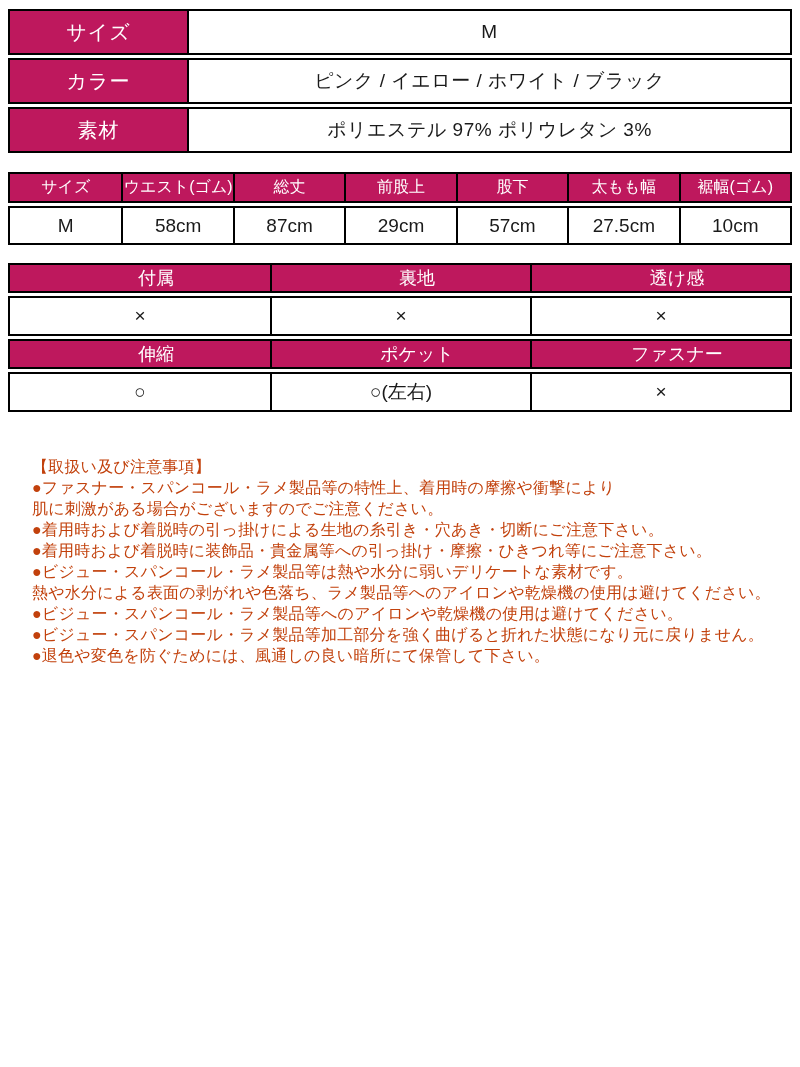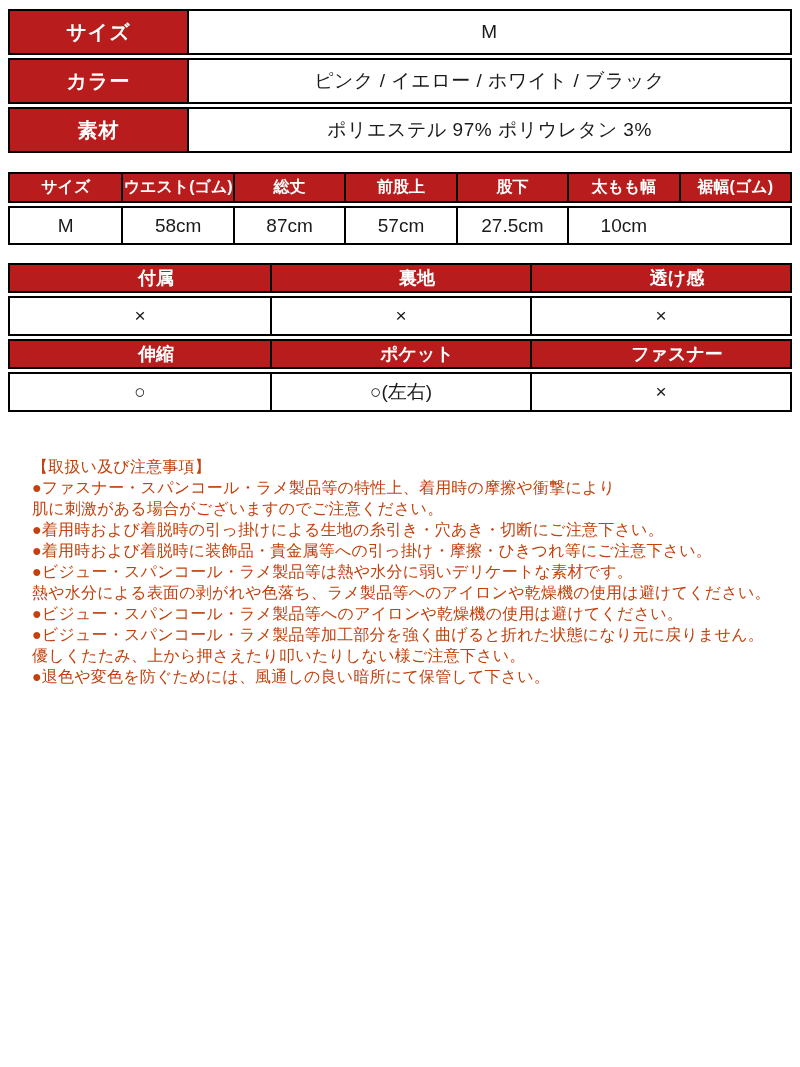--- a/index.html
+++ b/index.html
@@ -31,23 +31,23 @@
     align-items: center;
     justify-content: center;
     box-sizing: border-box;
     white-space: nowrap;
     overflow: hidden;
   }
   .cell + .cell {
     border-left: 2px solid #000000;
   }
   .hdr {
-    background: #b91c1c;
+    background: #be185d;
     color: #ffffff;
-    font-weight: 700;
+    font-weight: 400;
   }
   
   .t1 .strip {
     grid-template-columns: 177px 1fr;
     height: 46px;
   }
   .t1 .hdr { font-size: 20px; letter-spacing: 1px; }
   .t1 .val { font-size: 19px; letter-spacing: 0.5px; }
   
   .t2 { margin-top: 19px; }
@@ -100,20 +100,21 @@
       <div class="cell hdr">総丈</div>
       <div class="cell hdr">前股上</div>
       <div class="cell hdr">股下</div>
       <div class="cell hdr">太もも幅</div>
       <div class="cell hdr">裾幅(ゴム)</div>
     </div>
     <div class="strip vrow">
       <div class="cell val">M</div>
       <div class="cell val">58cm</div>
       <div class="cell val">87cm</div>
+      <div class="cell val">29cm</div>
       <div class="cell val">57cm</div>
       <div class="cell val">27.5cm</div>
       <div class="cell val">10cm</div>
     </div>
   </div>
 
   <div class="t3">
     <div class="strip hrow">
       <div class="cell hdr">付属</div>
       <div class="cell hdr">裏地</div>
@@ -139,17 +140,16 @@
   <div class="notes">
     <div>【取扱い及び注意事項】</div>
     <div>●ファスナー・スパンコール・ラメ製品等の特性上、着用時の摩擦や衝撃により</div>
     <div>肌に刺激がある場合がございますのでご注意ください。</div>
     <div>●着用時および着脱時の引っ掛けによる生地の糸引き・穴あき・切断にご注意下さい。</div>
     <div>●着用時および着脱時に装飾品・貴金属等への引っ掛け・摩擦・ひきつれ等にご注意下さい。</div>
     <div>●ビジュー・スパンコール・ラメ製品等は熱や水分に弱いデリケートな素材です。</div>
     <div>熱や水分による表面の剥がれや色落ち、ラメ製品等へのアイロンや乾燥機の使用は避けてください。</div>
     <div>●ビジュー・スパンコール・ラメ製品等へのアイロンや乾燥機の使用は避けてください。</div>
     <div>●ビジュー・スパンコール・ラメ製品等加工部分を強く曲げると折れた状態になり元に戻りません。</div>
-    <div>優しくたたみ、上から押さえたり叩いたりしない様ご注意下さい。</div>
     <div>●退色や変色を防ぐためには、風通しの良い暗所にて保管して下さい。</div>
   </div>
 
 </div>
 
 </body></html>

